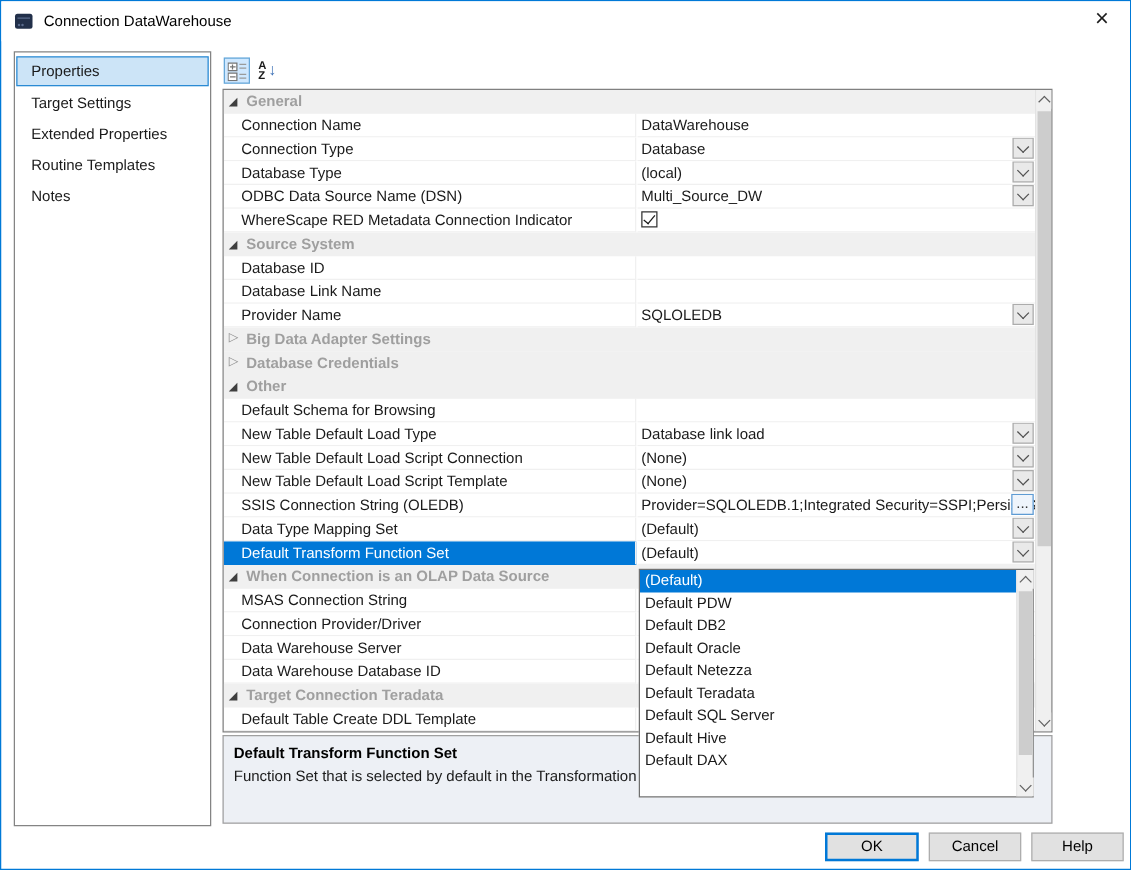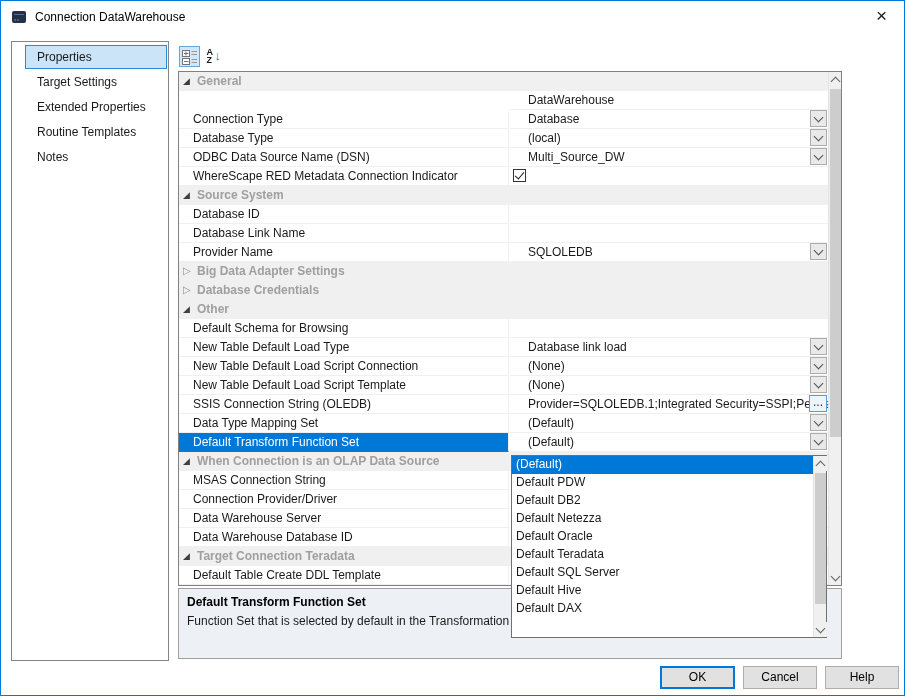--- a/index.html
+++ b/index.html
@@ -10,21 +10,21 @@
     font-family:"Liberation Sans","DejaVu Sans",sans-serif;font-size:12px;color:#1a1a1a;
   }
   
   .titlebar{position:absolute;left:0;top:0;width:903px;height:32px;background:#ffffff;}
   .title-icon{position:absolute;left:10px;top:8px;width:16px;height:16px;}
   .title-text{position:absolute;left:34px;top:0;line-height:32px;color:#000;}
   .close-btn{position:absolute;right:0;top:0;width:45px;height:31px;text-align:center;
     line-height:29px;font-size:19px;color:#1b1b1b;cursor:default;}
   
   .sidebar{position:absolute;left:10px;top:40px;width:158px;height:620px;background:#fff;
-    border:1px solid #848484;padding-top:3px;padding-left:12px;}
+    border:1px solid #848484;padding-top:3px;}
   .side-item{height:24px;line-height:23px;padding-left:11px;margin:0 1px 1px 1px;
     border:1px solid transparent;color:#1a1a1a;}
   .side-item.selected{background:#cce4f7;border-color:#2a8ad4;}
   
   .tool-btn{position:absolute;width:21px;height:21px;display:flex;align-items:center;justify-content:center;}
   .tool-btn.active{background:#cfe8ff;border:1px solid #66a7d8;}
   .az-icon{position:relative;width:16px;height:16px;}
   .az-icon .a{position:absolute;left:0;top:-2px;font-size:9px;font-weight:bold;color:#1a1a1a;}
   .az-icon .z{position:absolute;left:0;top:6px;font-size:9px;font-weight:bold;color:#1a1a1a;}
   .az-icon .arr{position:absolute;left:8px;top:-1px;font-size:13px;color:#3b6fb5;}
@@ -32,21 +32,21 @@
   .grid{position:absolute;left:177px;top:70px;width:664px;height:515px;background:#fff;
     border:1px solid #808080;overflow:hidden;}
   .rows{position:absolute;left:0;top:0;width:649px;}
   .row{position:relative;width:649px;height:19px;line-height:18px;overflow:hidden;}
   .row.cat{background:#f0f0f0;}
   .row.cat .tri{position:absolute;left:4px;top:0;width:12px;font-size:9px;color:#3f3f3f;}
   .row.cat .tri.collapsed{color:#8f8f8f;font-size:10px;}
   .row.cat .clabel{position:absolute;left:18px;top:0;font-weight:bold;color:#9f9f9f;}
   .cell-name{position:absolute;left:0;top:0;width:330px;height:19px;padding-left:14px;
     border-bottom:1px solid #f0f0f0;border-right:1px solid #f0f0f0;white-space:nowrap;overflow:hidden;}
-  .cell-value{position:absolute;left:331px;top:0;width:318px;height:19px;padding-left:18px;
+  .cell-value{position:absolute;left:331px;top:0;width:318px;height:19px;padding-left:3px;
     border-bottom:1px solid #f0f0f0;white-space:nowrap;overflow:hidden;}
   .row.sel .cell-name{background:#0078d7;color:#fff;border-bottom-color:#0078d7;}
   .combo-btn{position:absolute;right:1px;top:0px;width:17px;height:17px;background:#e9e9e9;
     border:1px solid #acacac;}
   .chev{position:absolute;left:4px;top:3px;width:7px;height:7px;
     border-right:1.6px solid #505050;border-bottom:1.6px solid #505050;transform:rotate(45deg);}
   .ellipsis-btn{position:absolute;right:1px;top:0px;width:18px;height:17px;background:#eef4fb;
     border:1px solid #5e9bd3;text-align:center;line-height:12px;color:#333;}
   .checkbox{position:absolute;left:3px;top:2px;width:13px;height:13px;border:1px solid #333;background:#fff;}
   .checkbox.checked::after{content:"";position:absolute;left:3px;top:0px;width:4px;height:8px;
@@ -122,20 +122,21 @@
     </span>
   </div>
 
   <div class="grid">
     <div class="rows">
         <div class="row cat">
           <div class="tri">◢</div>
           <div class="clabel">General</div>
         </div>
         <div class="row prop">
+          <div class="cell-name">Connection Name</div>
           <div class="cell-value"><span>DataWarehouse</span></div>
         </div>
         <div class="row prop">
           <div class="cell-name">Connection Type</div>
           <div class="cell-value"><span>Database</span><div class="combo-btn">
               <div class="chev"></div>
             </div></div>
         </div>
         <div class="row prop">
           <div class="cell-name">Database Type</div>
@@ -264,22 +265,22 @@
   <div class="desc-panel">
     <div class="desc-title">Default Transform Function Set</div>
     <div class="desc-text">Function Set that is selected by default in the Transformation d</div>
   </div>
 
   <div class="dropdown">
     <div class="dd-items">
         <div class="dd-item sel">(Default)</div>
         <div class="dd-item">Default PDW</div>
         <div class="dd-item">Default DB2</div>
+        <div class="dd-item">Default Oracle</div>
         <div class="dd-item">Default Netezza</div>
-        <div class="dd-item">Default Oracle</div>
         <div class="dd-item">Default Teradata</div>
         <div class="dd-item">Default SQL Server</div>
         <div class="dd-item">Default Hive</div>
         <div class="dd-item">Default DAX</div>
       </div>
     <div class="vscroll">
       <div class="sb-btn up" style="top:0;">
           <span class="chev"></span>
         </div>
       <div class="sb-thumb" style="top:17px;height:131px;"></div>

